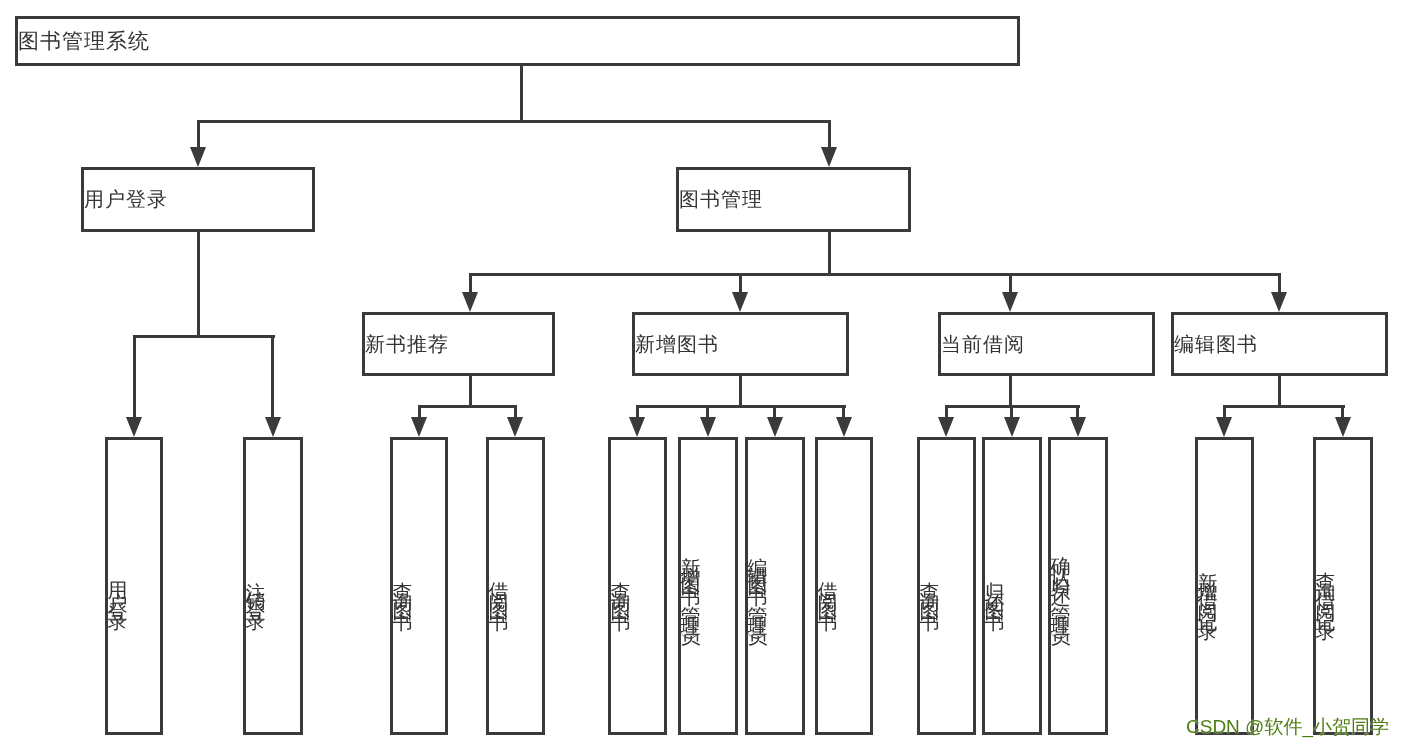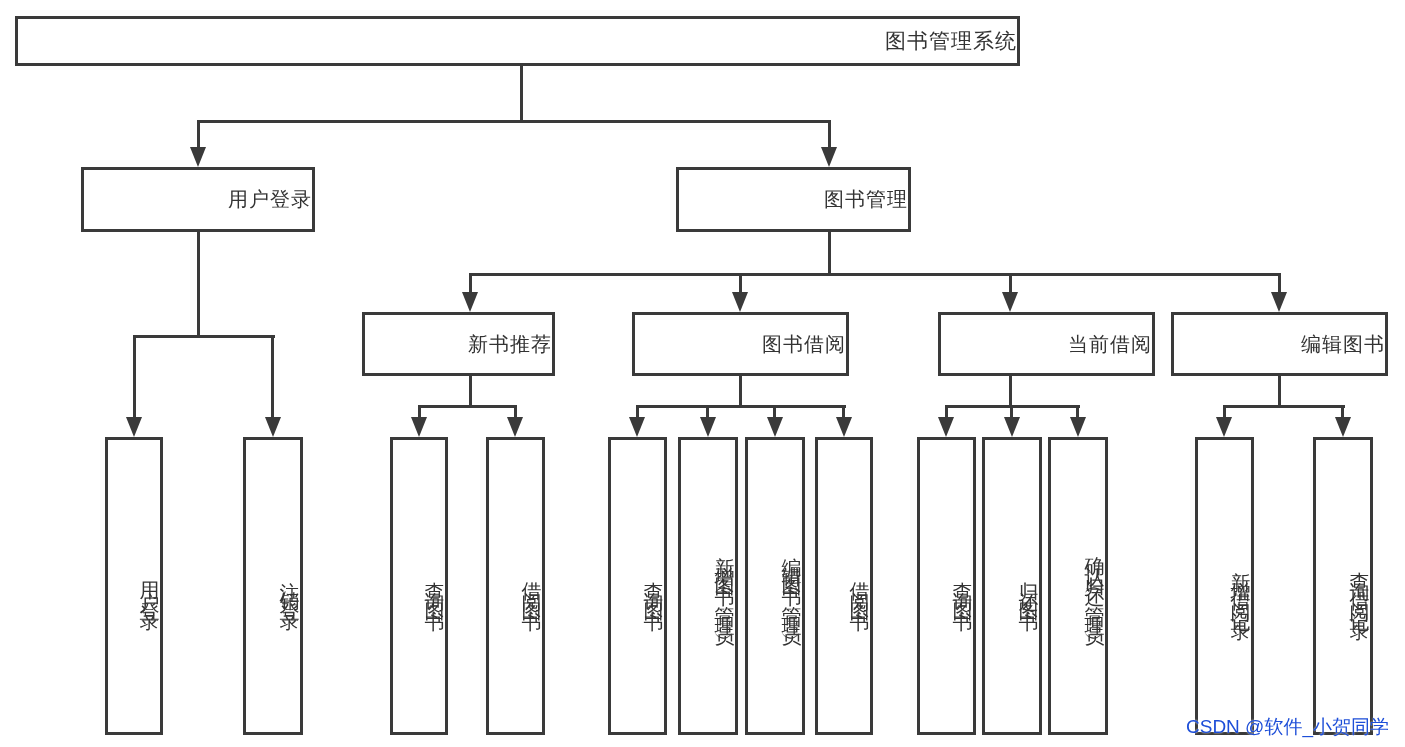--- a/index.html
+++ b/index.html
@@ -11,21 +11,21 @@
     font-family:"Liberation Sans","DejaVu Sans",sans-serif;
     color:#333333;
   }
   .box{
     position:absolute;
     box-sizing:border-box;
     background:#ffffff;
     border:3px solid #3a3a3a;
     display:flex;
     align-items:center;
-    justify-content:flex-end;
+    justify-content:flex-start;
   }
   .h span{
     font-size:20px;
     color:#333333;
     letter-spacing:1px;
     white-space:nowrap;
   }
   .root span{font-size:21px;}
   .v span{
     writing-mode:vertical-rl;
@@ -43,21 +43,21 @@
     position:absolute;
     width:0;height:0;
     border-left:8px solid transparent;
     border-right:8px solid transparent;
     border-top:20px solid #3a3a3a;
   }
   .watermark{
     position:absolute;
     left:1186px;top:714px;
     font-size:19px;
-    color:#1d4ed8;
+    color:#4d7c0f;
     text-shadow:0 0 2px #ffffff;
     white-space:nowrap;
     z-index:5;
   }
 </style>
 </head>
 <body>
 
 <div id="canvas">
 
@@ -94,21 +94,21 @@
   <div class="arr" style="left:732px;top:292px"></div>
   <div class="ln" style="left:1009px;top:273px;width:3px;height:21px"></div>
   <div class="arr" style="left:1002px;top:292px"></div>
   <div class="ln" style="left:1278px;top:273px;width:3px;height:21px"></div>
   <div class="arr" style="left:1271px;top:292px"></div>
 
   <div class="box h" style="left:362px;top:312px;width:193px;height:64px">
     <span>新书推荐</span>
   </div>
   <div class="box h" style="left:632px;top:312px;width:217px;height:64px">
-    <span>图书借阅</span>
+    <span>新增图书</span>
   </div>
   <div class="box h" style="left:938px;top:312px;width:217px;height:64px">
     <span>当前借阅</span>
   </div>
   <div class="box h" style="left:1171px;top:312px;width:217px;height:64px">
     <span>编辑图书</span>
   </div>
 
   <div class="ln" style="left:469px;top:376px;width:3px;height:32px"></div>
   <div class="ln" style="left:418px;top:405px;width:99px;height:3px"></div>

